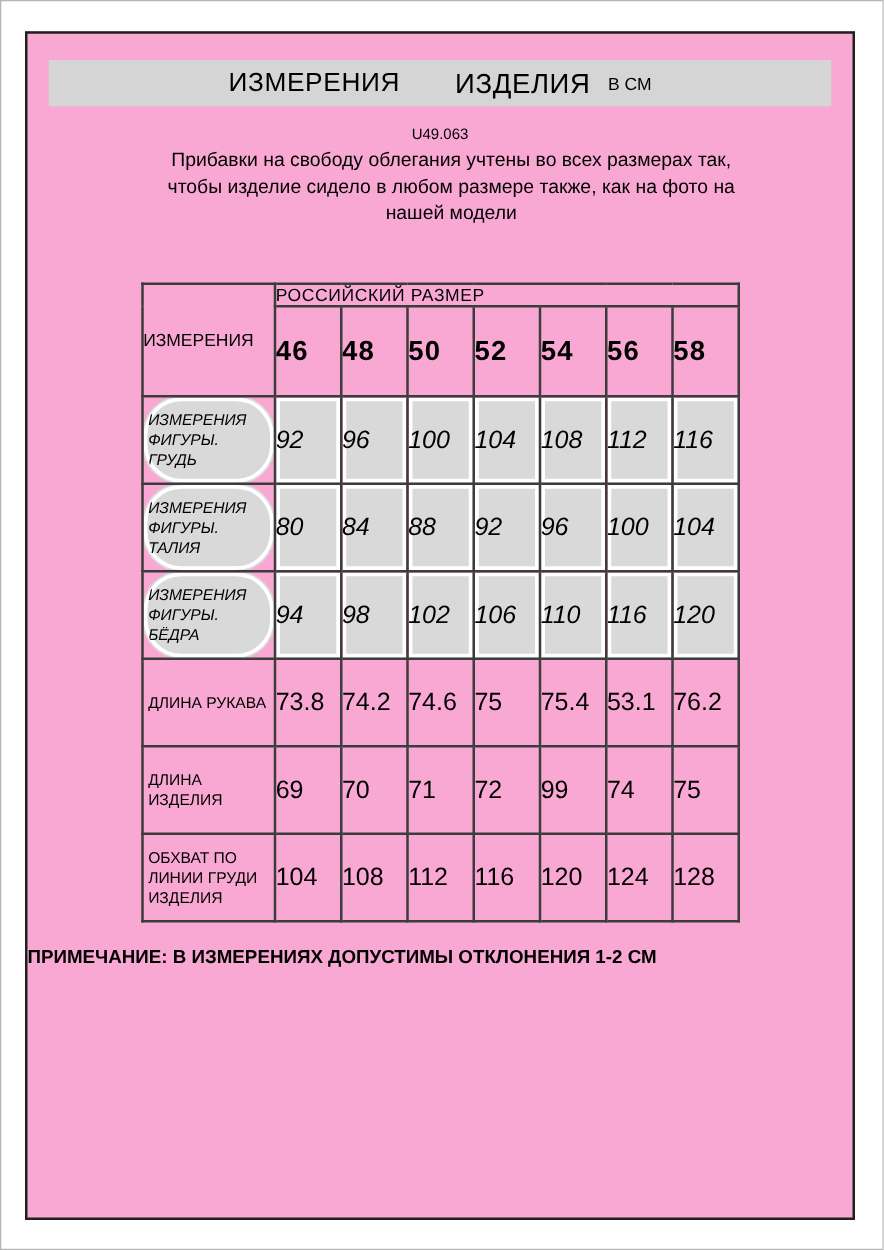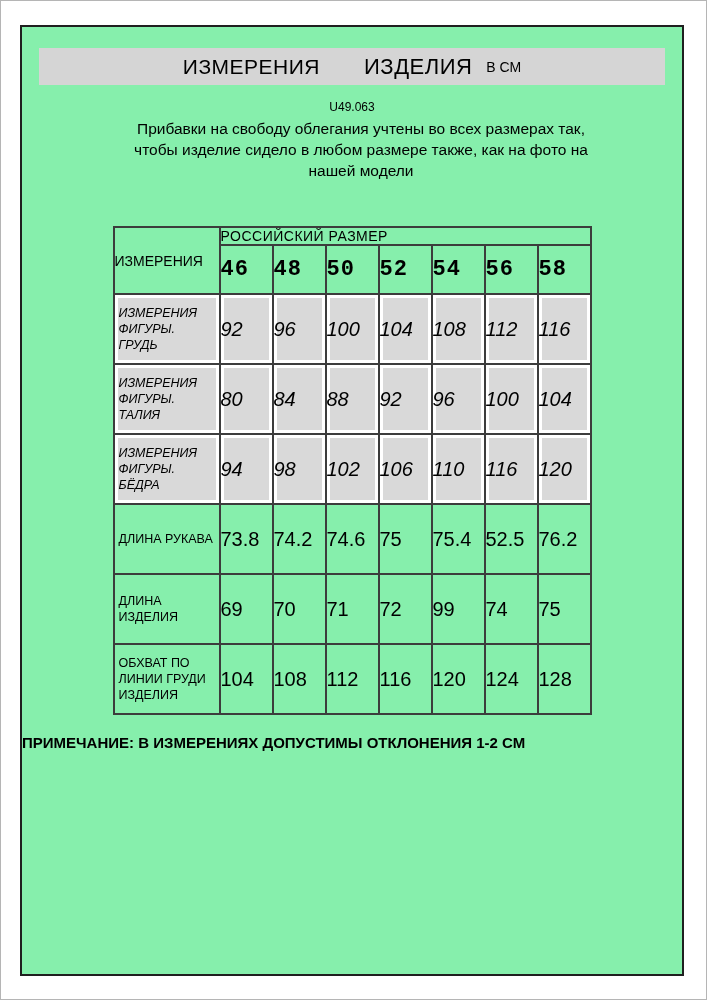--- a/index.html
+++ b/index.html
@@ -9,21 +9,21 @@
   html,body{background:#fff;}
   body{
     width:707px;height:1000px;position:relative;
     font-family:"Liberation Sans","DejaVu Sans",sans-serif;color:#000;
   }
   .canvas{
     position:absolute;inset:0;border:1px solid #b5b5b5;background:#fff;
   }
   .frame{
     position:absolute;left:19px;top:24px;width:664px;height:951px;
-    border:2px solid var(--frame);background:#86efac;
+    border:2px solid var(--frame);background:#f9a8d4;
   }
   .title-bar{
     margin:21px 17px 0 17px;height:37px;background:var(--bar);
     display:flex;align-items:center;justify-content:center;
   }
   .title-bar .t1{font-size:21px;letter-spacing:.5px;}
   .title-bar .t2{font-size:22px;font-weight:normal;margin-left:44px;letter-spacing:.5px;}
   .title-bar .t3{font-size:14px;font-weight:normal;margin-left:14px;}
   .code{margin-top:15px;text-align:center;font-size:12px;}
   .intro{
@@ -33,23 +33,23 @@
   }
   table.size-table{
     margin:45px auto 0 auto;border-collapse:collapse;table-layout:fixed;
   }
   .size-table td{
     border:2px solid var(--grid);text-align:left;vertical-align:middle;
     overflow:hidden;
   }
   .size-table .corner{font-size:14px;}
   .size-table .group{font-size:14px;height:16px;letter-spacing:.5px;}
-  .size-table tr.size-row td{height:49px;font-size:22px;font-weight:bold;letter-spacing:1px;font-family:Liberation Mono, monospace;}
+  .size-table tr.size-row td{height:72px;font-size:22px;font-weight:bold;letter-spacing:1px;}
   .size-table tbody tr{height:70px;}
-  .size-table td.label-cell{font-size:12.5px;line-height:16px;padding:2px 4px;}
+  .size-table td.label-cell{font-size:12.5px;line-height:16px;padding:2px 4px;border-radius:30px;}
   .size-table td.value-cell{font-size:20px;}
   .size-table tr.figure td{
     background:var(--shade);
     box-shadow:inset 0 0 0 3px #fff;
     font-style:italic;
   }
   .note{
     margin-top:19px;text-align:left;font-size:15px;font-weight:bold;
   }
 </style>
@@ -128,21 +128,21 @@
             <td class="value-cell">116</td>
             <td class="value-cell">120</td>
           </tr>
           <tr class="product">
             <td class="label-cell">ДЛИНА РУКАВА</td>
             <td class="value-cell">73.8</td>
             <td class="value-cell">74.2</td>
             <td class="value-cell">74.6</td>
             <td class="value-cell">75</td>
             <td class="value-cell">75.4</td>
-            <td class="value-cell">52.5</td>
+            <td class="value-cell">53.1</td>
             <td class="value-cell">76.2</td>
           </tr>
           <tr class="product">
             <td class="label-cell">ДЛИНА ИЗДЕЛИЯ</td>
             <td class="value-cell">69</td>
             <td class="value-cell">70</td>
             <td class="value-cell">71</td>
             <td class="value-cell">72</td>
             <td class="value-cell">99</td>
             <td class="value-cell">74</td>

